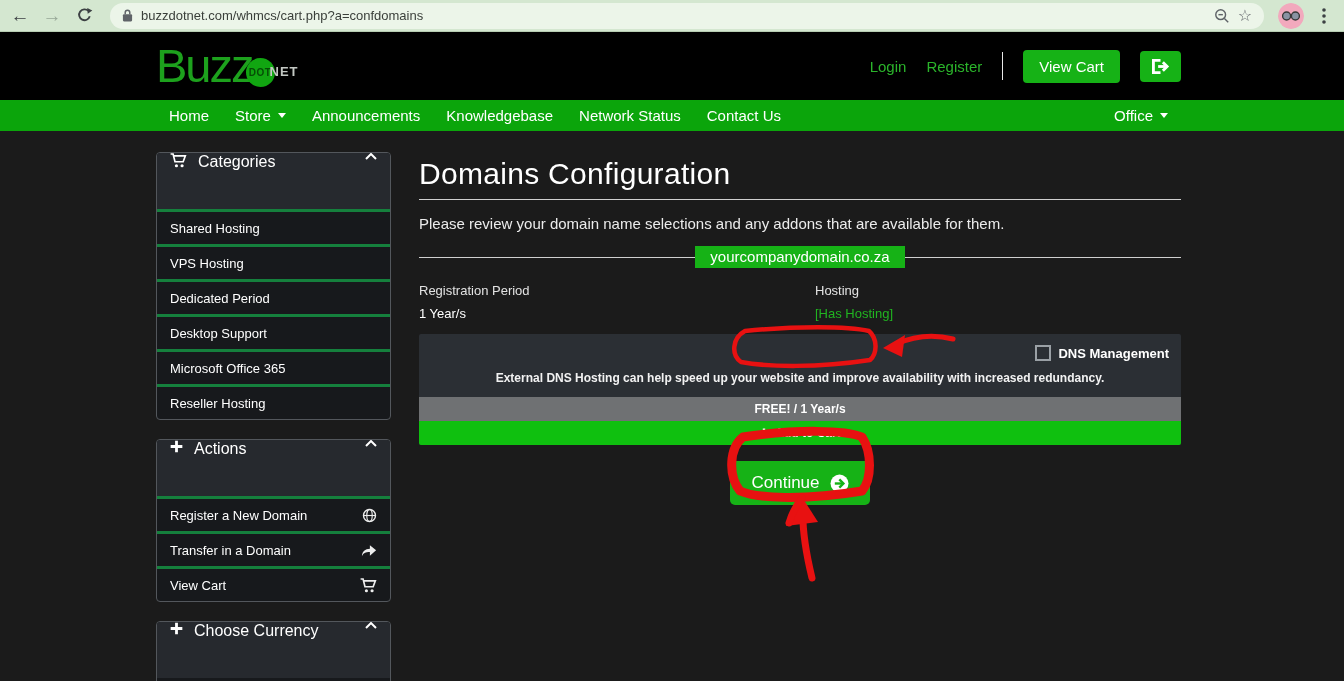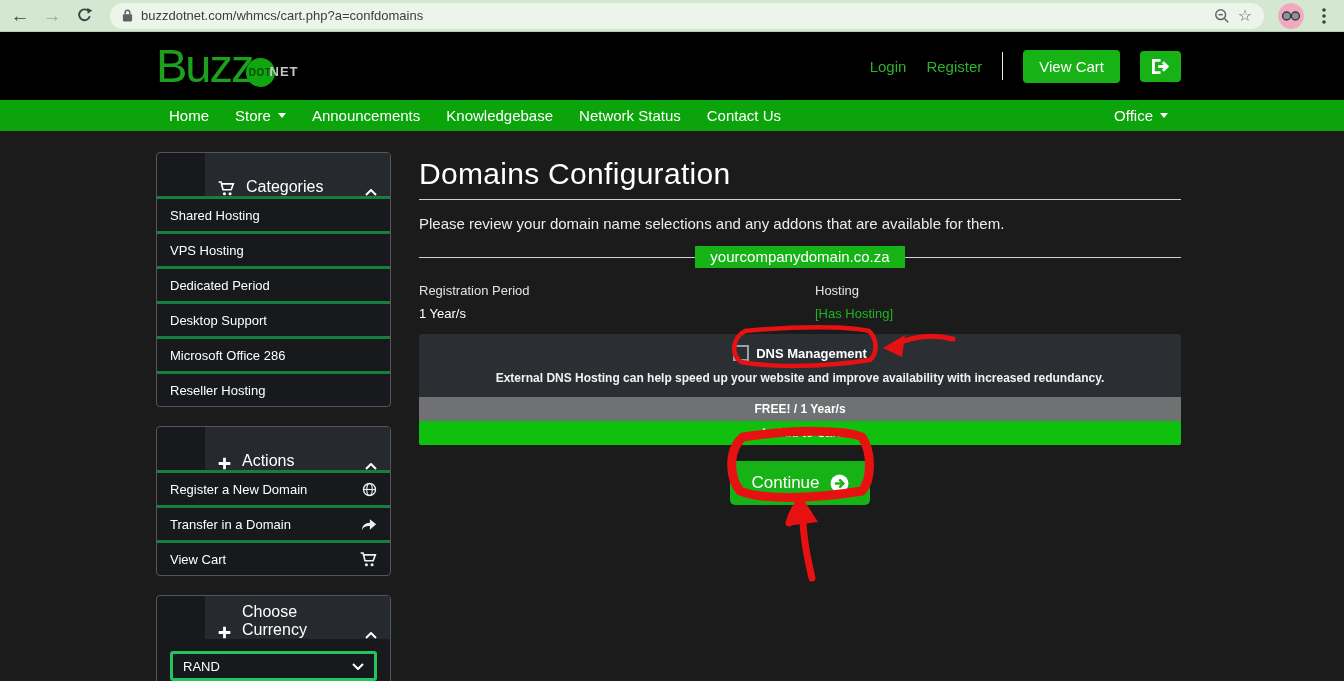--- a/index.html
+++ b/index.html
@@ -46,22 +46,22 @@
     border-right:4px solid transparent; border-top:5px solid #fff; display:inline-block; }
   .nav-account { margin-left:auto; }
 
   
   .content { position:relative; height:550px; background:#1b1b1b; }
 
   
   .sidebar { position:absolute; left:156px; top:21px; width:235px; }
   .panel { border:1px solid #53575c; border-radius:4px; background:#17191c;
     overflow:hidden; margin-bottom:19px; }
-  .panel-header { background:#26292e; height:43px; display:flex; align-items:flex-end;
-    gap:11px; padding:0 13px; color:#fff; font-size:16px; cursor:pointer;margin-left:48px; }
+  .panel-header { background:#26292e; height:56px; display:flex; align-items:flex-start;
+    gap:11px; padding:0 13px; color:#fff; font-size:16px; cursor:pointer; }
   .ph-chev { margin-left:auto; display:flex; }
   .panel-item { height:35px; display:flex; align-items:center; padding:0 13px;
     border-top:3px solid #15803d; color:#fff; font-size:13px; cursor:pointer; }
   .pi-icon { margin-left:auto; display:flex; opacity:.92; }
   .panel-body { padding:12px 13px 13px; }
   .select-box { height:30px; border:3px solid #22c55e; border-radius:3px; background:#17191c;
     display:flex; align-items:center; padding:8px 10px; color:#fff; font-size:13px; cursor:pointer; }
   .select-box .sel-chev { margin-left:auto; display:flex; }
 
   
@@ -74,21 +74,21 @@
     border-top:1px solid #cfcfcf; }
   .domain-badge { position:relative; display:inline-block; background:#16b216; color:#fff;
     font-size:15px; padding:2px 15px; line-height:18px; }
   .info-row { display:flex; margin-top:15px; }
   .info-col1 { width:396px; }
   .info-label { font-size:13px; color:#e3e3e3; }
   .info-value { font-size:13px; margin-top:8px; }
   .has-hosting { color:#21b421; }
   .addon-panel { margin-top:13px; background:#2b2f34; border-radius:2px; overflow:hidden; }
   .addon-top { padding:11px 12px 12px; }
-  .addon-check-row { display:flex; justify-content:center; align-items:center; gap:7px; }
+  .addon-check-row { display:flex; justify-content:flex-end; align-items:center; gap:7px; }
   .checkbox { width:16px; height:16px; border:2px solid #9aa0a5; background:transparent; cursor:pointer; }
   .addon-name { font-size:13px; font-weight:700; cursor:pointer; }
   .addon-desc { text-align:center; font-size:12px; font-weight:600; color:#f2f2f2; margin-top:10px; }
   .addon-price { background:#6f7173; text-align:center; font-size:12px; font-weight:700;
     padding:5px 0; color:#fff; }
   .addon-cart { background:#0fc00f; text-align:center; font-size:12px; font-weight:700;
     padding:5px 0; color:#fff; display:flex; align-items:center; justify-content:center;
     gap:6px; cursor:pointer; }
   .continue-row { text-align:center; margin-top:16px; }
   .btn-continue { background:#16b216; color:#fff; border:none; border-radius:5px;
@@ -204,21 +204,21 @@
           <span class="ph-chev">
             <svg width="12" height="7" viewBox="0 0 12 7">
                 <path d="M1 6 L6 1 L11 6" fill="none" stroke="#fff" stroke-width="2"></path>
               </svg>
           </span>
         </div>
         <div class="panel-item">Shared Hosting</div>
         <div class="panel-item">VPS Hosting</div>
         <div class="panel-item">Dedicated Period</div>
         <div class="panel-item">Desktop Support</div>
-        <div class="panel-item">Microsoft Office 286</div>
+        <div class="panel-item">Microsoft Office 365</div>
         <div class="panel-item">Reseller Hosting</div>
       </div>
 
       <div class="panel">
         <div class="panel-header">
           <span style="display:flex;">
             <svg width="13" height="13" viewBox="0 0 12 12">
                 <path d="M6 0.6 V11.4 M0.6 6 H11.4" stroke="#fff" stroke-width="2.6"></path>
               </svg>
           </span>

